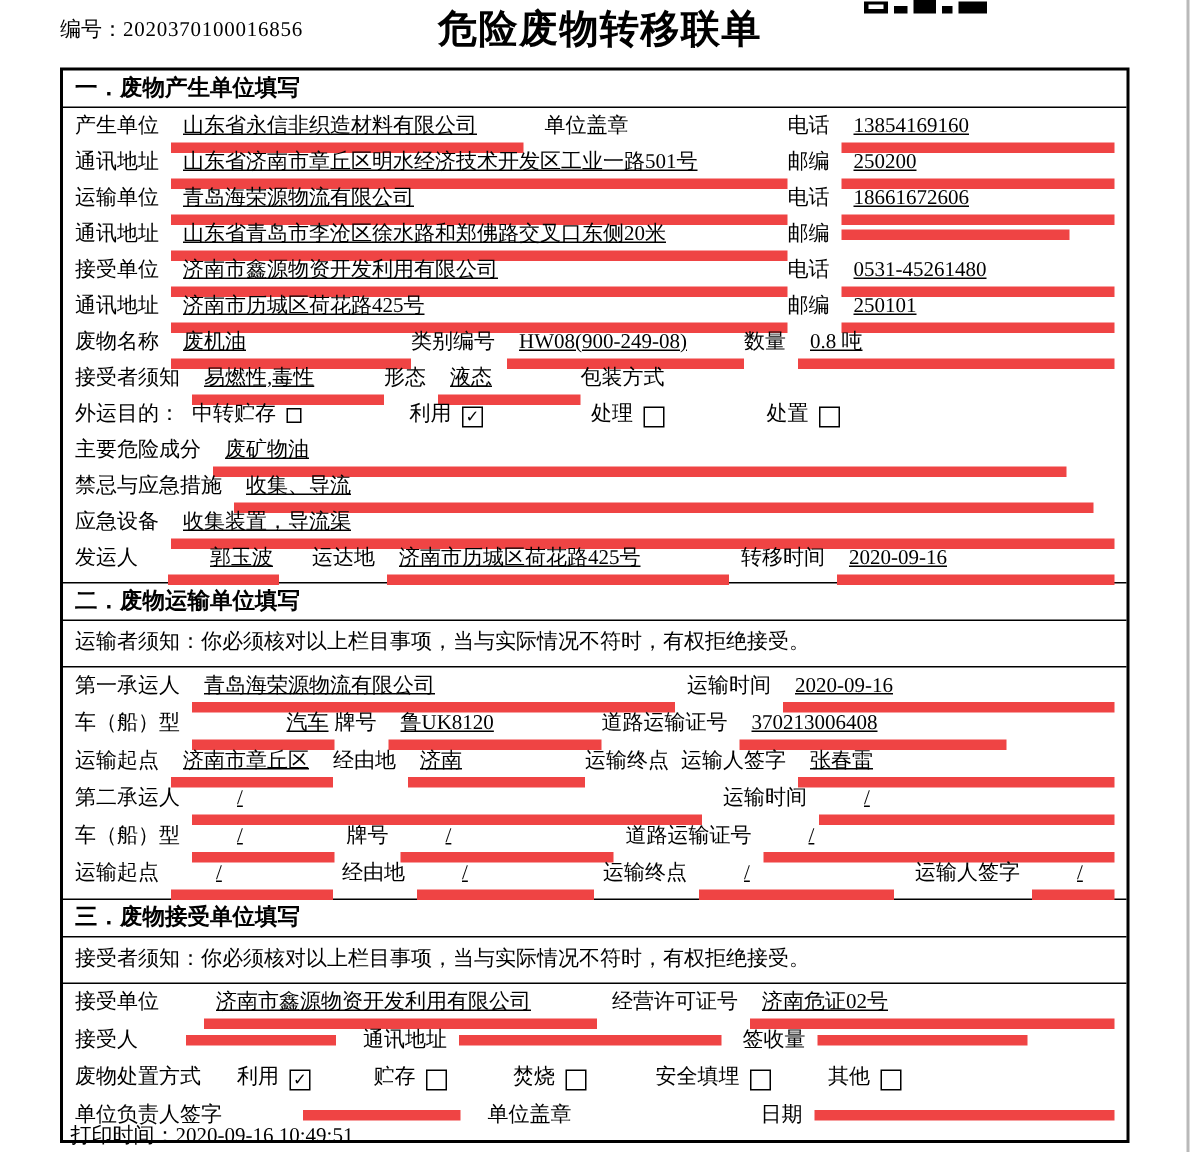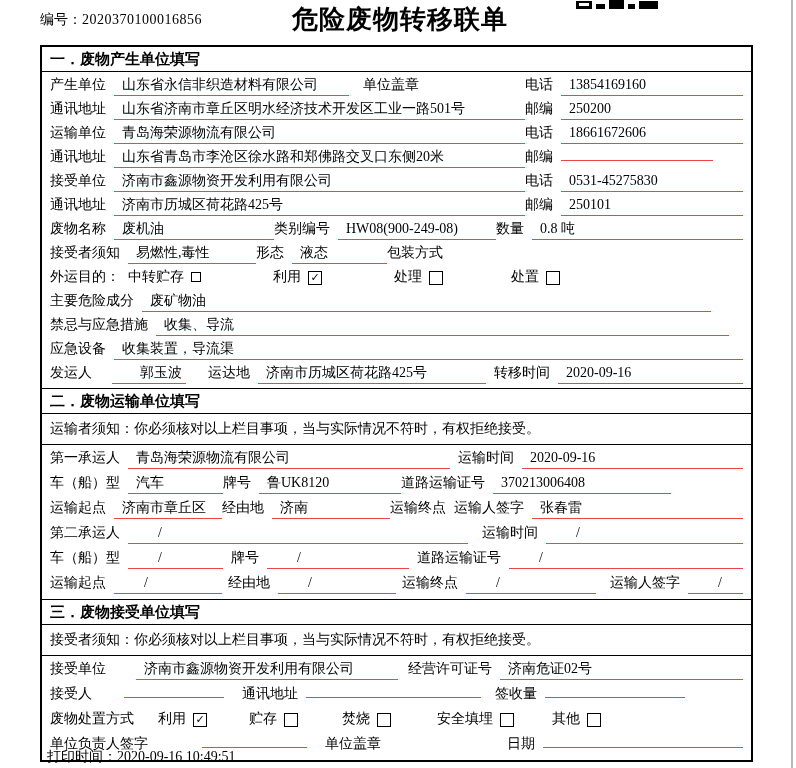--- a/index.html
+++ b/index.html
@@ -44,22 +44,22 @@
     font-size:14px;white-space:nowrap;
   }
   .rows{padding:2px 0;}
   .row{
     display:flex;align-items:baseline;padding:0 8px;height:24px;
     line-height:21px;font-size:14px;white-space:nowrap;
   }
   .sec-2 .row,.sec-3 .row{height:25px;}
   .lbl{flex:0 0 auto;margin-right:8px;}
   .val{
-    flex:0 0 auto;display:inline-block;border-bottom:1px solid #ef4444;
-    padding:0 4px 0 8px;box-sizing:border-box;overflow:visible;
+    flex:0 0 auto;display:inline-block;border-bottom:7px solid #ef4444;
+    padding:0 4px 0 8px;box-sizing:border-box;overflow:visible;text-decoration:underline;
   }
   .val.f{flex:1 1 auto;}
   .val.slash{padding-left:30px;}
   .gap{flex:0 0 auto;display:inline-block;}
   .gap.f{flex:1 1 auto;}
   .chk{flex:0 0 auto;display:inline-flex;align-items:center;}
   .chk .chk-label{margin-right:7px;}
   .chk .box{
     display:inline-block;width:12px;height:12px;border:1px solid #000;
     line-height:12px;font-size:11px;text-align:center;transform:translateY(1px);
@@ -115,21 +115,21 @@
             <span class="lbl">通讯地址</span>
             <span class="val f">山东省青岛市李沧区徐水路和郑佛路交叉口东侧20米</span>
             <span class="lbl">邮编</span>
             <span class="val" style="width: 152px;"></span>
             <span class="gap" style="width: 30px;"></span>
           </div>
           <div class="row">
             <span class="lbl">接受单位</span>
             <span class="val f">济南市鑫源物资开发利用有限公司</span>
             <span class="lbl">电话</span>
-            <span class="val" style="width: 182px;">0531-45275830</span>
+            <span class="val" style="width: 182px;">0531-45261480</span>
           </div>
           <div class="row">
             <span class="lbl">通讯地址</span>
             <span class="val f">济南市历城区荷花路425号</span>
             <span class="lbl">邮编</span>
             <span class="val" style="width: 182px;">250101</span>
           </div>
           <div class="row">
             <span class="lbl">废物名称</span>
             <span class="val" style="width: 160px;">废机油</span>
@@ -201,21 +201,21 @@
       <div class="rows">
           <div class="row">
             <span class="lbl">第一承运人</span>
             <span class="val" style="width: 322px;">青岛海荣源物流有限公司</span>
             <span class="gap" style="width: 8px;"></span>
             <span class="lbl">运输时间</span>
             <span class="val f">2020-09-16</span>
           </div>
           <div class="row">
             <span class="lbl">车（船）型</span>
-            <span class="val" style="width: 95px;">汽车</span>
+            <span class="val" style="width: 95px; text-align: right;">汽车</span>
             <span class="lbl">牌号</span>
             <span class="val" style="width: 142px;">鲁UK8120</span>
             <span class="lbl">道路运输证号</span>
             <span class="val" style="width: 178px;">370213006408</span>
             <span class="gap f"></span>
           </div>
           <div class="row">
             <span class="lbl">运输起点</span>
             <span class="val" style="width: 108px;">济南市章丘区</span>
             <span class="lbl">经由地</span>

